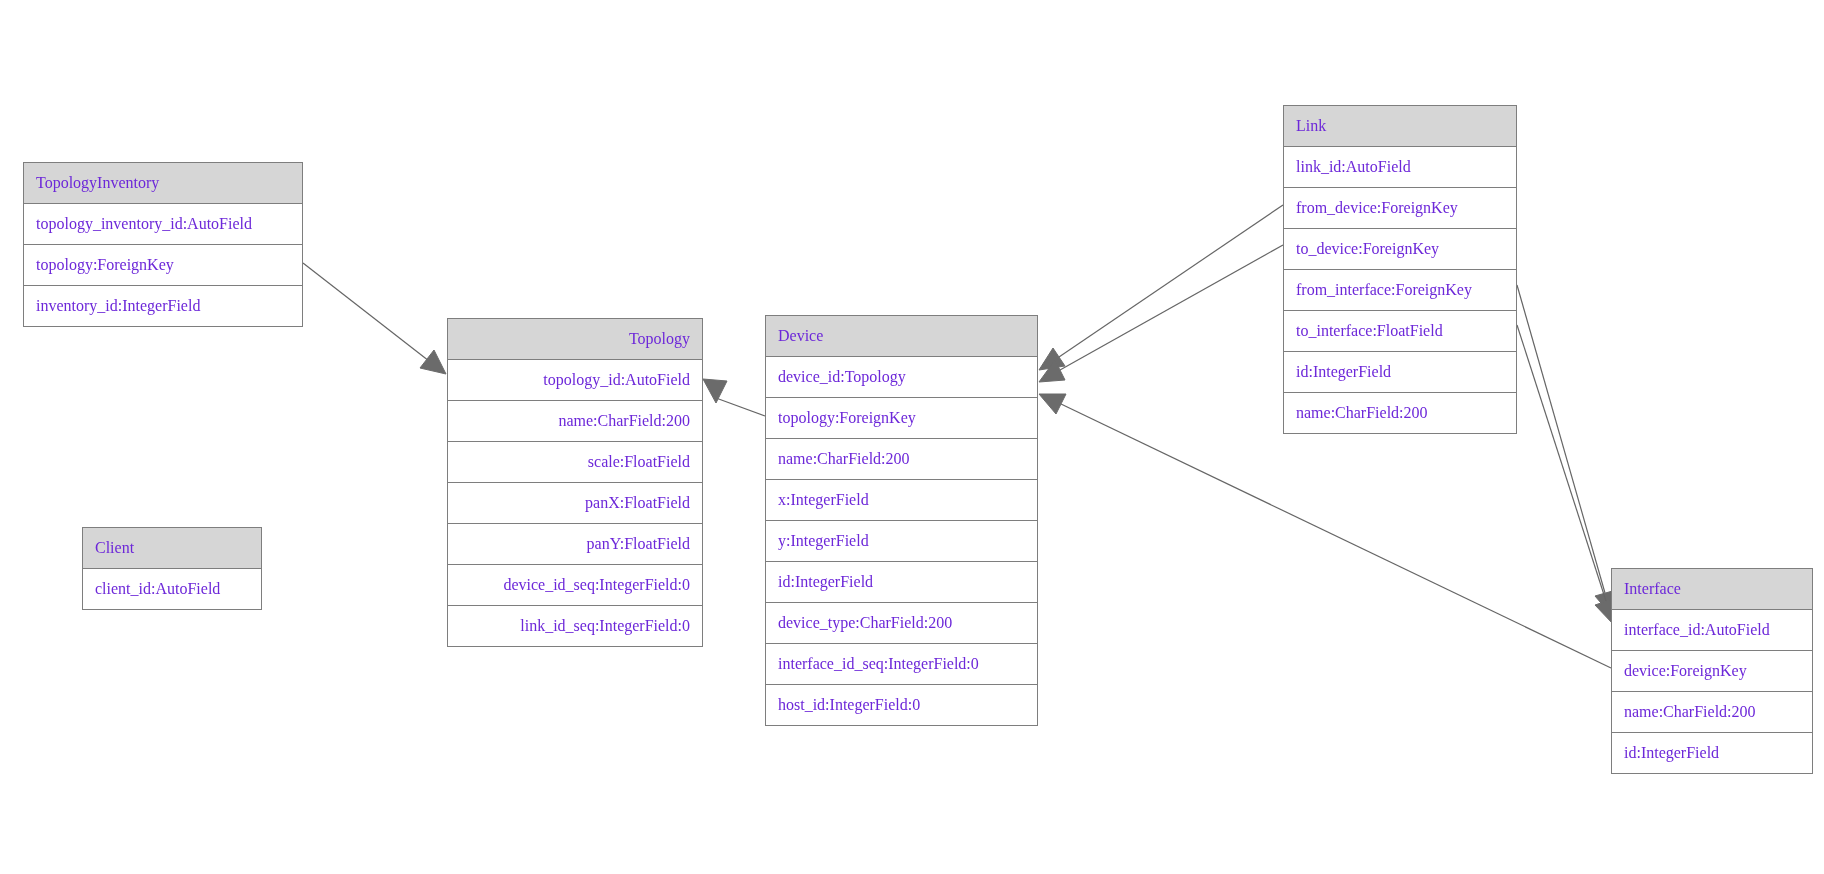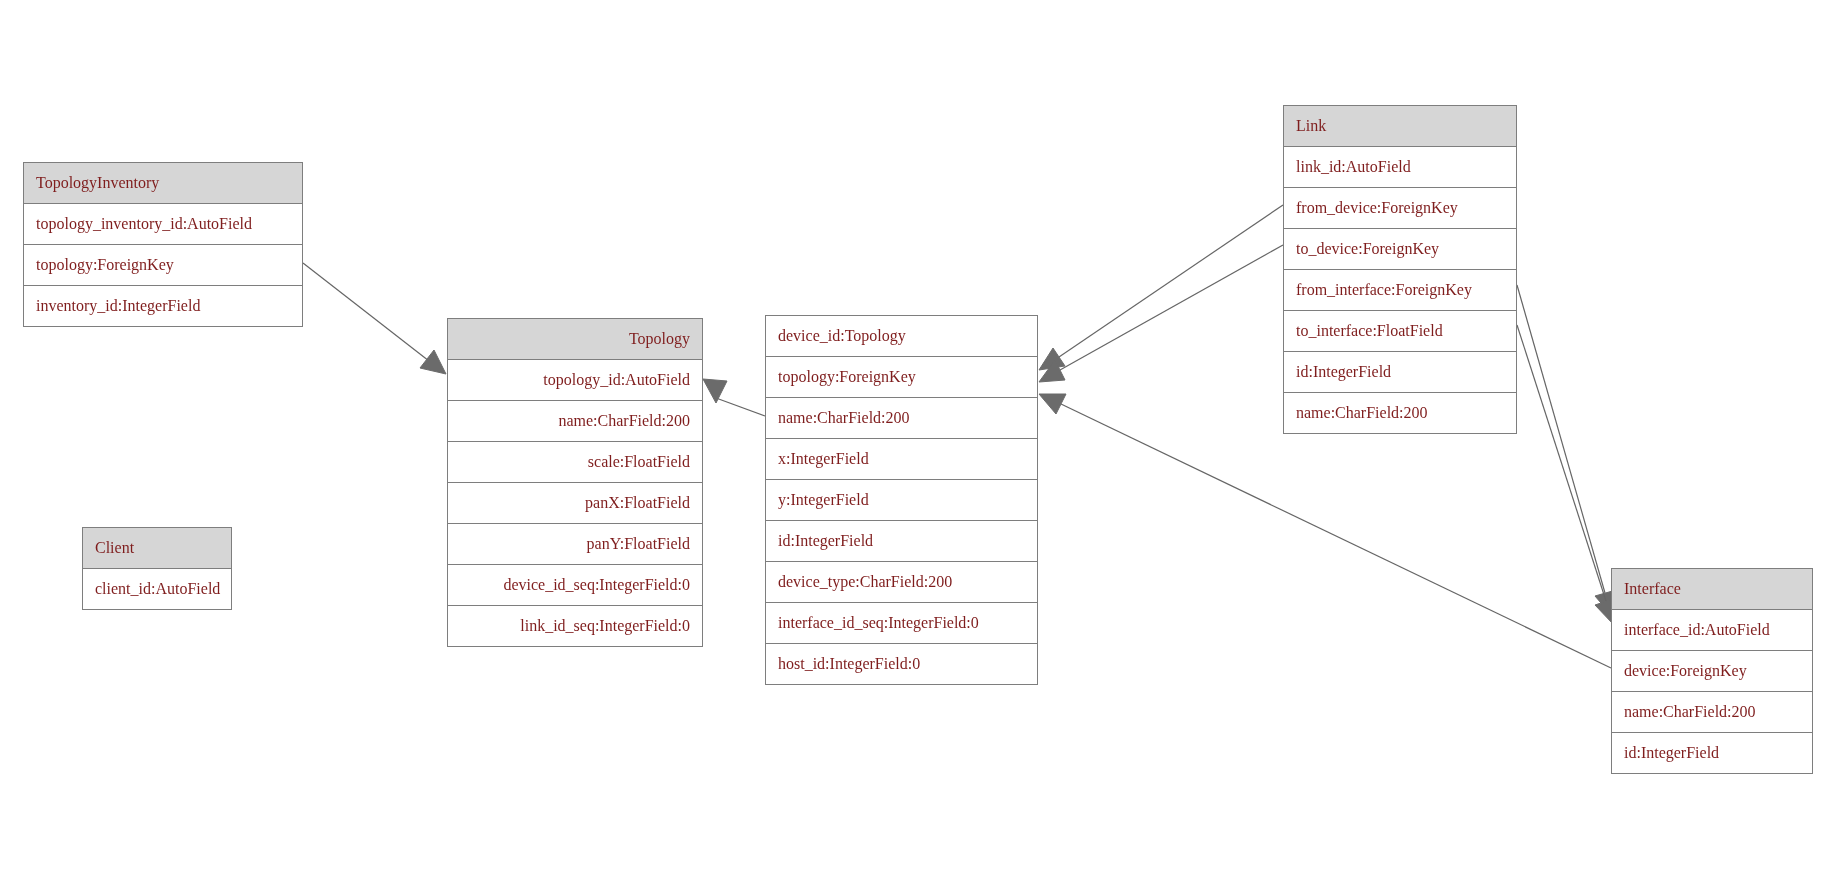--- a/index.html
+++ b/index.html
@@ -21,21 +21,21 @@
     stroke-width: 1.2;
   }
   svg.edges polygon {
     fill: #6b6b6b;
     stroke: #6b6b6b;
   }
   .tbl {
     position: absolute;
     background: #ffffff;
     border: 1.5px solid #7e7e7e;
-    color: #7f1d1d;
+    color: #6d28d9;
     font-size: 16px;
     box-sizing: border-box;
   }
   .tbl .hdr {
     height: 40px;
     line-height: 40px;
     background: #d6d6d6;
     border-bottom: 1px solid #7e7e7e;
     padding: 0 12px;
     white-space: nowrap;
@@ -92,26 +92,27 @@
     <div class="hdr">Topology</div>
     <div class="row">topology_id:AutoField</div>
     <div class="row">name:CharField:200</div>
     <div class="row">scale:FloatField</div>
     <div class="row">panX:FloatField</div>
     <div class="row">panY:FloatField</div>
     <div class="row">device_id_seq:IntegerField:0</div>
     <div class="row">link_id_seq:IntegerField:0</div>
   </div>
 
-  <div class="tbl" style="left:82px; top:527px; width:150px;">
+  <div class="tbl" style="left:82px; top:527px; width:180px;">
     <div class="hdr">Client</div>
     <div class="row">client_id:AutoField</div>
   </div>
 
   <div class="tbl" style="left:765px; top:315px; width:273px;">
+    <div class="hdr">Device</div>
     <div class="row">device_id:Topology</div>
     <div class="row">topology:ForeignKey</div>
     <div class="row">name:CharField:200</div>
     <div class="row">x:IntegerField</div>
     <div class="row">y:IntegerField</div>
     <div class="row">id:IntegerField</div>
     <div class="row">device_type:CharField:200</div>
     <div class="row">interface_id_seq:IntegerField:0</div>
     <div class="row">host_id:IntegerField:0</div>
   </div>

